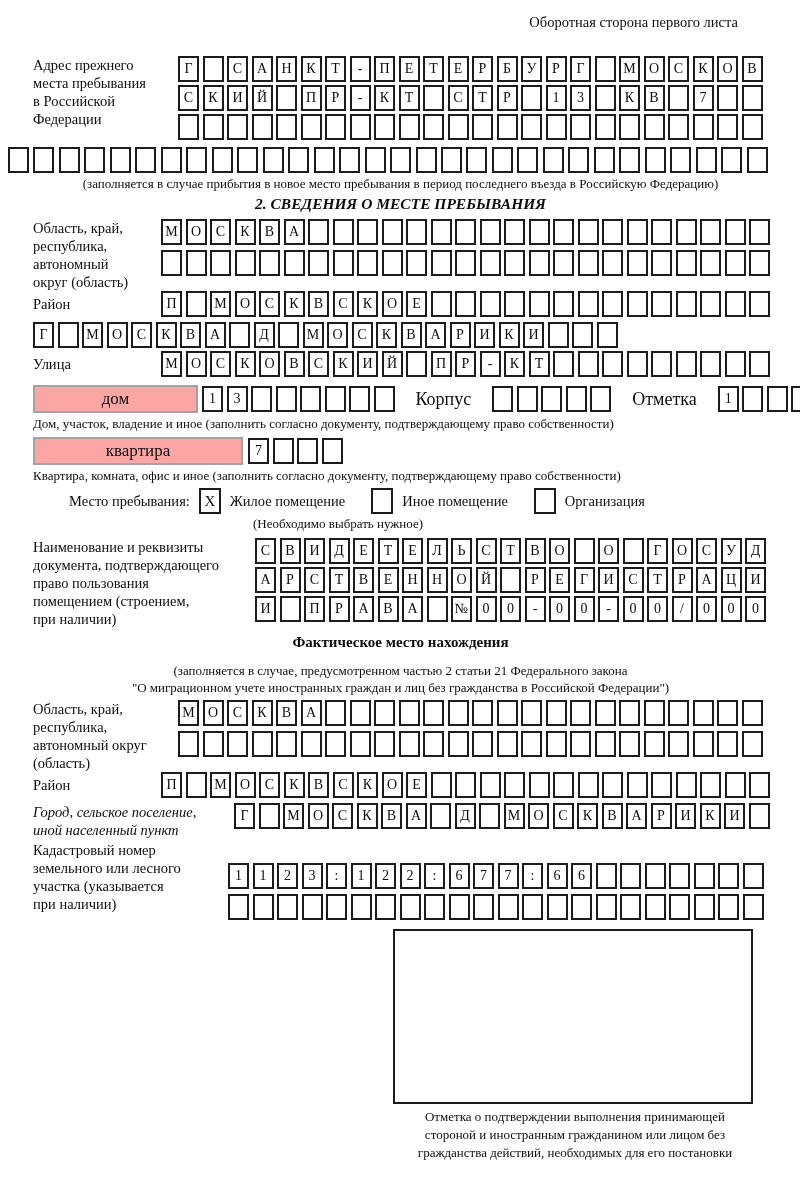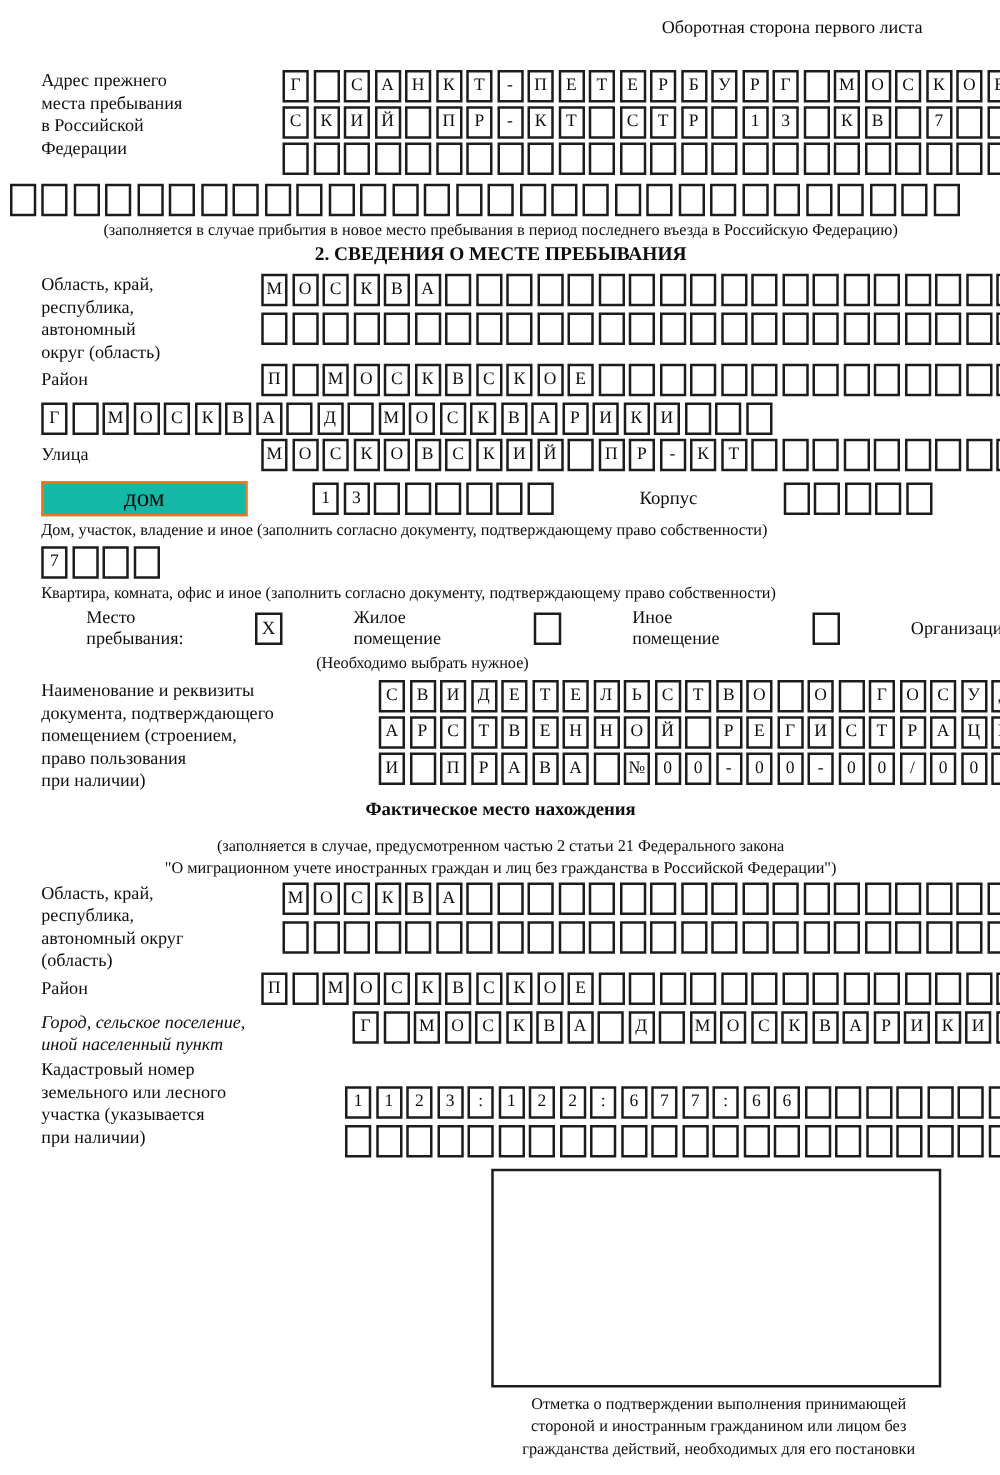--- a/index.html
+++ b/index.html
@@ -2,49 +2,49 @@
 <html><head>
 <meta charset="utf-8">
 <style>
   html,body{margin:0;padding:0;background:#fff;}
   .page{
     position:relative;width:800px;height:1180px;overflow:hidden;background:#fff;color:#0d0d0d;
     font-family:"Liberation Serif","DejaVu Serif",serif;
     padding:14px 32px 0 33px;box-sizing:border-box;
   }
   .title-line{text-align:right;padding-right:30px;font-size:14.5px;height:18px;}
-  .flexrow{display:flex;align-items:flex-start;gap:48px;}
+  .flexrow{display:flex;align-items:flex-start;}
   .label-col{font-size:14.5px;line-height:18px;flex:none;}
   .w145{width:145px;}
   .w128{width:128px;}
   .w201{width:201px;font-style:italic;}
   .w195{width:195px;}
   .w222{width:222px;}
   .rows-col{flex:1;}
   .cellrow{display:flex;gap:3.5px;margin-bottom:3px;}
   .cell{
     box-sizing:border-box;flex:none;width:21px;height:26px;border:2px solid #1c1c1c;
     display:flex;align-items:center;justify-content:center;
     font-size:14px;background:#fff;
   }
   .fullrow{margin-left:-25px;width:760px;justify-content:space-between;gap:0;margin-top:4px;margin-bottom:0;}
   .note{font-size:13px;line-height:17px;}
   .center{text-align:center;}
-  .h2{font-weight:bold;font-size:15.5px;text-align:center;margin-top:3px;height:20px;}
+  .h2{font-weight:bold;font-size:15.5px;text-align:center;margin-top:3px;height:20px;font-style:italic;}
   .sect-title{font-weight:bold;font-size:15px;text-align:center;margin-top:6px;height:20px;}
   .mt2{margin-top:2px;} .mt4{margin-top:4px;} .mt6{margin-top:6px;}
   .inline-label{font-size:14.5px;line-height:18px;padding-top:4px;flex:none;}
   .composite{align-items:center;margin-top:5px;}
   .wide-box{
-    box-sizing:border-box;height:28px;border:2px solid #f97316;display:flex;align-items:center;
-    justify-content:center;font-size:20px;flex:none;background:#14b8a6;
+    box-sizing:border-box;height:28px;border:2px solid #a3a3a3;display:flex;align-items:center;
+    justify-content:center;font-size:17px;flex:none;background:#fca5a5;
   }
   .house-box{width:165px;margin-right:4px;}
   .apt-box{width:210px;margin-right:5px;}
-  .mid-label{font-size:15px;padding:0 21px;flex:none;}
+  .mid-label{font-size:18px;padding:0 21px;flex:none;}
   .composite .cellrow{margin-bottom:0;}
   .stay-row{align-items:center;margin-top:4px;margin-left:36px;}
   .stay-label{font-size:14.5px;margin-right:9px;}
   .checkbox{
     box-sizing:border-box;width:22px;height:26px;border:2px solid #1c1c1c;display:flex;
     align-items:center;justify-content:center;font-size:15px;flex:none;background:#fff;
   }
   .opt-label{font-size:14.5px;margin:0 26px 0 9px;}
   .choose-note{width:610px;text-align:center;margin-top:1px;}
   .stamp-box{
@@ -363,20 +363,21 @@
     <div class="cellrow">
         <span class="cell">1</span>
         <span class="cell"></span>
         <span class="cell"></span>
         <span class="cell"></span>
       </div>
   </div>
   <div class="note mt2">Дом, участок, владение и иное (заполнить согласно документу, подтверждающему право собственности)</div>
 
   <div class="flexrow composite mt2">
+    <div class="wide-box apt-box">квартира</div>
     <div class="cellrow">
         <span class="cell">7</span>
         <span class="cell"></span>
         <span class="cell"></span>
         <span class="cell"></span>
       </div>
   </div>
   <div class="note mt2">Квартира, комната, офис и иное (заполнить согласно документу, подтверждающему право собственности)</div>
 
   <div class="flexrow stay-row">
@@ -387,22 +388,22 @@
     <div class="opt-label">Иное помещение</div>
     <span class="checkbox"></span>
     <div class="opt-label">Организация</div>
   </div>
   <div class="note choose-note">(Необходимо выбрать нужное)</div>
 
   <div class="flexrow mt6">
     <div class="label-col w222">
       <div>Наименование и реквизиты</div>
       <div>документа, подтверждающего</div>
+      <div>право пользования</div>
       <div>помещением (строением,</div>
-      <div>право пользования</div>
       <div>при наличии)</div>
     </div>
     <div class="rows-col">
       <div class="cellrow">
           <span class="cell">С</span>
           <span class="cell">В</span>
           <span class="cell">И</span>
           <span class="cell">Д</span>
           <span class="cell">Е</span>
           <span class="cell">Т</span>

